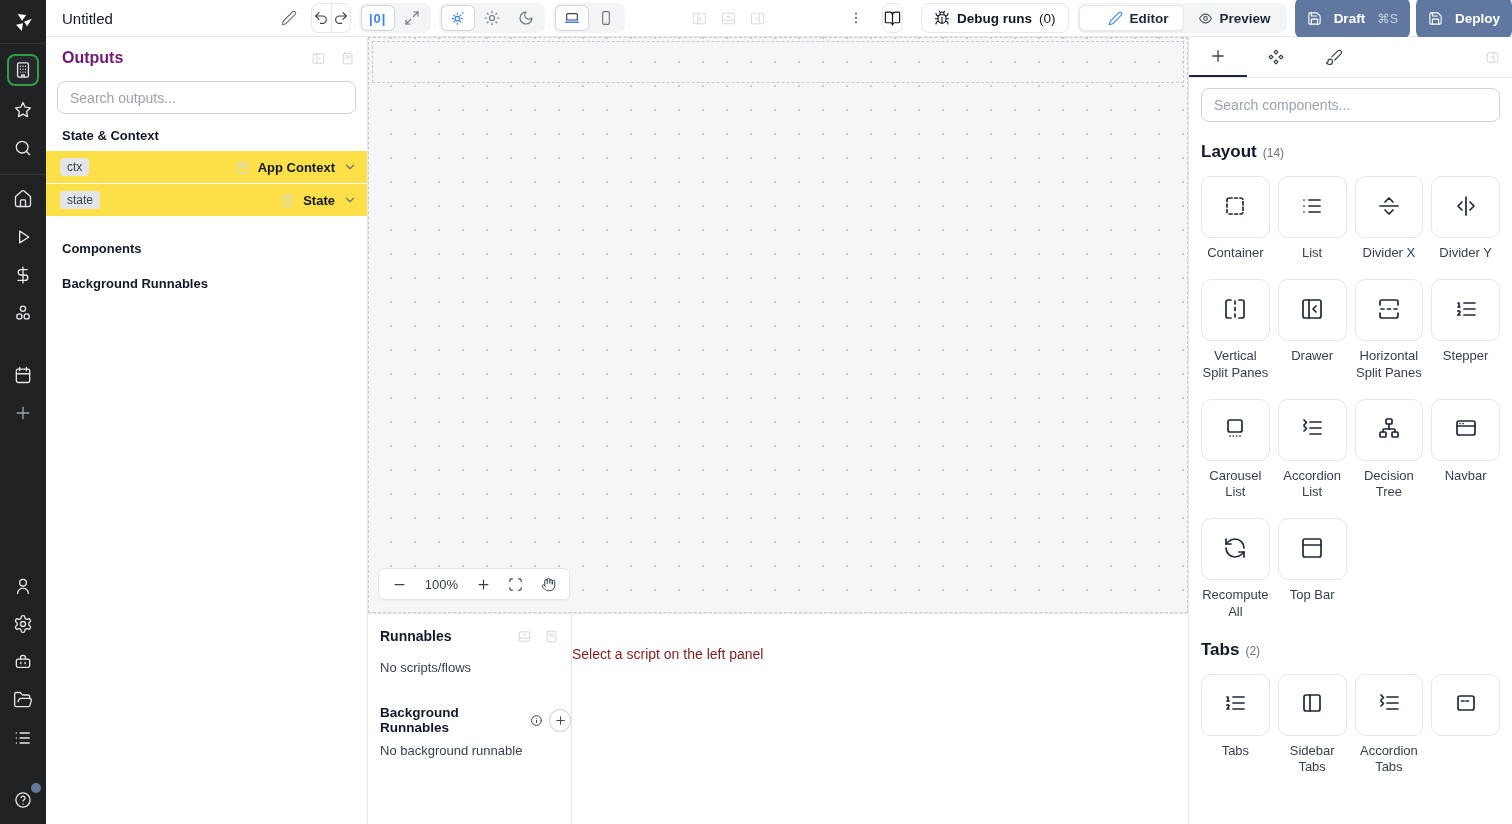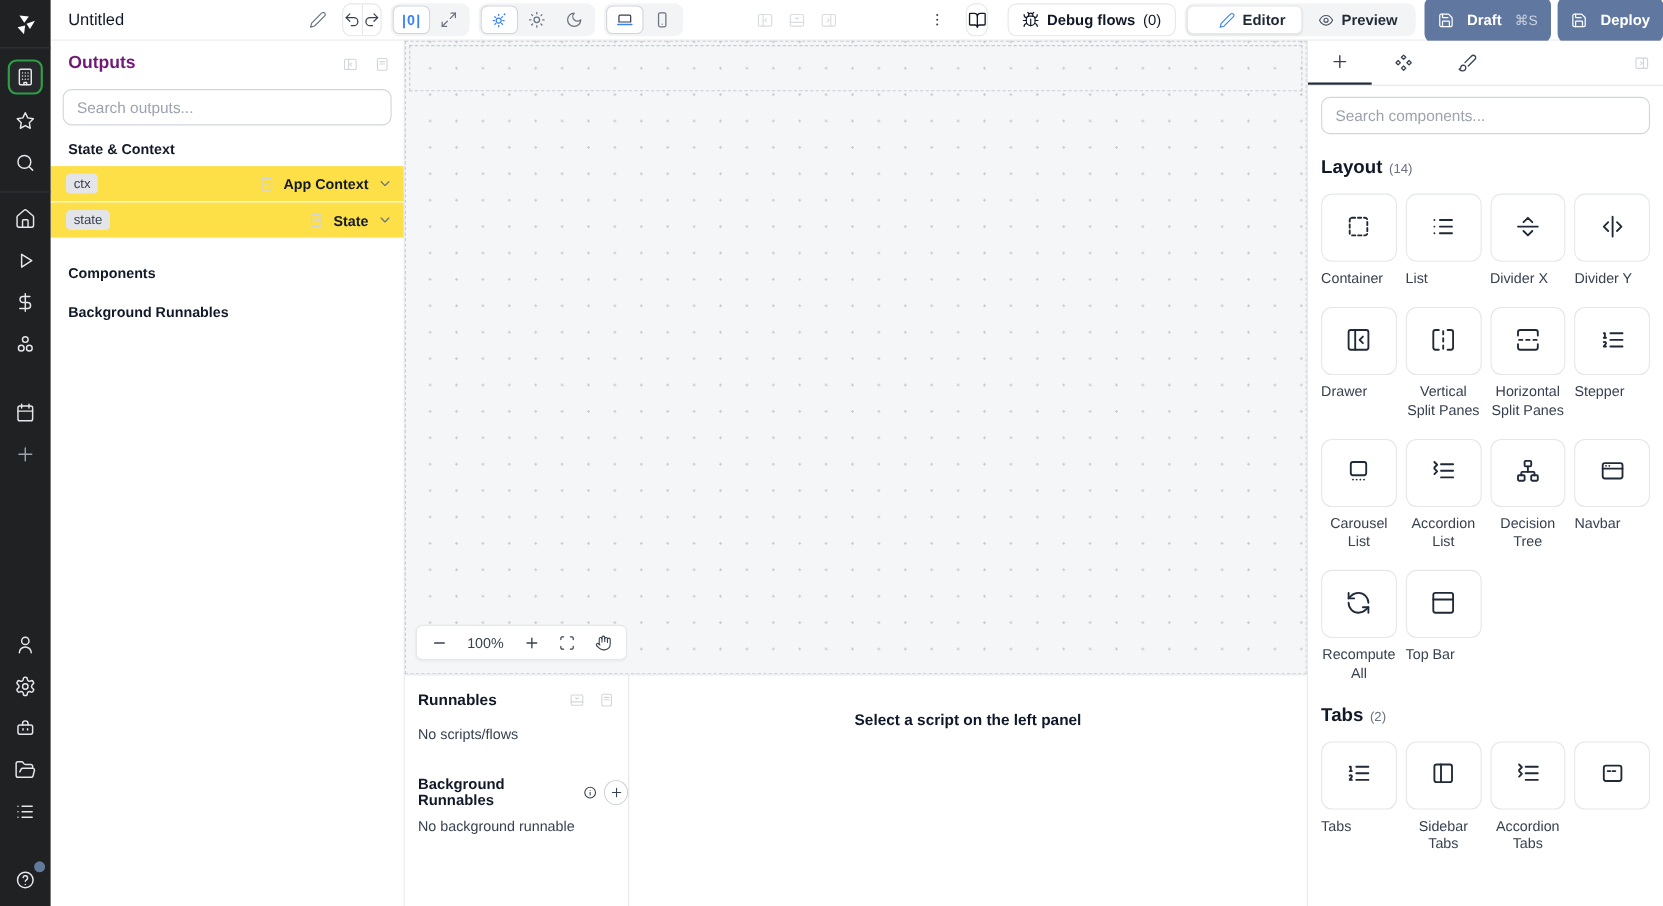--- a/index.html
+++ b/index.html
@@ -94,38 +94,38 @@
   .run-title{font-size:14px;font-weight:700;color:#111827;}
   .run-head-icons{margin-left:auto;display:flex;gap:12px;color:var(--faint);}
   .run-head-icons svg{width:15px;height:15px;}
   .run-empty{font-size:13px;color:#374151;margin-top:16px;}
   .bg-run-head{display:flex;align-items:center;gap:6px;margin-top:30px;}
   .bg-run-title{font-size:13.5px;font-weight:700;color:#111827;}
   .info-ic{color:#374151;}
   .info-ic svg{width:13px;height:13px;}
   .plus-circle{width:23px;height:23px;border:1px solid var(--border2);border-radius:50%;display:flex;align-items:center;justify-content:center;color:#374151;}
   .plus-circle svg{width:13px;height:13px;}
-  .hint-area{flex:1;text-align:center;padding-top:32px;font-size:14px;color:#0f172a;font-weight:bold;}
+  .hint-area{flex:1;padding-top:32px;font-size:14px;color:#7f1d1d;}
 
   
   .rpanel{position:absolute;left:1188px;top:37px;width:324px;bottom:0;background:#fff;border-left:1px solid var(--border);overflow:hidden;}
   .rp-tabs{height:41px;border-bottom:1px solid var(--border);display:flex;align-items:stretch;position:relative;}
   .rp-tab{width:58px;display:flex;align-items:center;justify-content:center;color:#374151;}
   .rp-tab svg{width:18px;height:18px;}
   .rp-tab.active{border-bottom:2px solid #1f2937;}
   .rp-collapse{position:absolute;right:12px;top:13px;color:var(--faint);}
   .rp-collapse svg{width:15px;height:15px;}
   .rp-search{margin:10px 12px 0 12px;height:34px;border:1px solid var(--border2);border-radius:8px;display:flex;align-items:center;padding:0 10px;}
   .rp-search input{border:0;outline:0;width:100%;font-size:14px;font-family:inherit;background:transparent;color:#111827;}
   .rp-search input::placeholder{color:#9ca3af;}
   .rp-section-head{margin:20px 12px 14px 12px;display:flex;align-items:baseline;gap:6px;}
   .rp-section-title{font-size:17px;font-weight:700;color:#111827;}
   .rp-section-count{font-size:12px;color:#6b7280;}
   .comp-grid{margin:0 12px;display:grid;grid-template-columns:repeat(4,1fr);gap:18px 8px;}
-  .comp-item{display:flex;flex-direction:column;align-items:flex-start;}
+  .comp-item{display:flex;flex-direction:column;align-items:center;}
   .comp-box{width:100%;height:62px;border:1px solid var(--border);border-radius:10px;display:flex;align-items:center;justify-content:center;color:#1f2937;background:#fff;}
   .comp-box svg{width:24px;height:24px;}
   .comp-label{margin-top:7px;font-size:13px;color:#374151;text-align:center;line-height:1.25;}
 </style>
 </head>
 <body>
 
 <div class="app">
 
   <div class="sidebar">
@@ -407,21 +407,21 @@
             <path d="M12 20c-3.3 0-6-2.7-6-6v-3a4 4 0 0 1 4-4h4a4 4 0 0 1 4 4v3c0 3.3-2.7 6-6 6"></path>
             <path d="M12 20v-9"></path>
             <path d="M6.53 9C4.6 8.8 3 7.1 3 5"></path>
             <path d="M6 13H2"></path>
             <path d="M3 21c0-2.1 1.7-3.9 3.8-4"></path>
             <path d="M20.97 5c0 2.1-1.6 3.8-3.5 4"></path>
             <path d="M22 13h-4"></path>
             <path d="M17.2 17c2.1.1 3.8 1.9 3.8 4"></path>
           </svg>
         </span>
-      <span>Debug flows</span>
+      <span>Debug runs</span>
       <span style="font-weight:400;">(0)</span>
     </span>
 
     <span class="seg-view" style="margin-left:8px;">
       <span class="vcell sel">
         <span>
             <svg class="ic" viewBox="0 0 24 24" fill="none" stroke="currentColor" stroke-width="1.7" stroke-linejoin="round">
               <path d="M17 3a2.85 2.83 0 1 1 4 4L7.5 20.5 2 22l1.5-5.5Z"></path>
             </svg>
           </span>
@@ -675,36 +675,36 @@
                   <path d="M12 3v18"></path>
                   <path d="m8 8-4 4 4 4"></path>
                   <path d="m16 8 4 4-4 4"></path>
                 </svg></span>
             </div>
             <div class="comp-label">Divider Y</div>
           </div>
           <div class="comp-item">
             <div class="comp-box">
               <span><svg viewBox="0 0 24 24" fill="none" stroke="currentColor" stroke-width="1.7" stroke-linecap="round" stroke-linejoin="round">
+                  <path d="M8 3H5a2 2 0 0 0-2 2v14a2 2 0 0 0 2 2h3"></path>
+                  <path d="M16 3h3a2 2 0 0 1 2 2v14a2 2 0 0 1-2 2h-3"></path>
+                  <path d="M12 4v3M12 10.5v3M12 17v3"></path>
+                </svg></span>
+            </div>
+            <div class="comp-label">Vertical Split Panes</div>
+          </div>
+          <div class="comp-item">
+            <div class="comp-box">
+              <span><svg viewBox="0 0 24 24" fill="none" stroke="currentColor" stroke-width="1.7" stroke-linecap="round" stroke-linejoin="round">
                   <rect x="3" y="3" width="18" height="18" rx="2"></rect>
                   <path d="M9 3v18"></path>
                   <path d="m16 15-3-3 3-3"></path>
                 </svg></span>
             </div>
             <div class="comp-label">Drawer</div>
-          </div>
-          <div class="comp-item">
-            <div class="comp-box">
-              <span><svg viewBox="0 0 24 24" fill="none" stroke="currentColor" stroke-width="1.7" stroke-linecap="round" stroke-linejoin="round">
-                  <path d="M8 3H5a2 2 0 0 0-2 2v14a2 2 0 0 0 2 2h3"></path>
-                  <path d="M16 3h3a2 2 0 0 1 2 2v14a2 2 0 0 1-2 2h-3"></path>
-                  <path d="M12 4v3M12 10.5v3M12 17v3"></path>
-                </svg></span>
-            </div>
-            <div class="comp-label">Vertical Split Panes</div>
           </div>
           <div class="comp-item">
             <div class="comp-box">
               <span><svg viewBox="0 0 24 24" fill="none" stroke="currentColor" stroke-width="1.7" stroke-linecap="round" stroke-linejoin="round">
                   <path d="M3 8V5a2 2 0 0 1 2-2h14a2 2 0 0 1 2 2v3"></path>
                   <path d="M3 16v3a2 2 0 0 0 2 2h14a2 2 0 0 0 2-2v-3"></path>
                   <path d="M4 12h3M10.5 12h3M17 12h3"></path>
                 </svg></span>
             </div>
             <div class="comp-label">Horizontal Split Panes</div>

